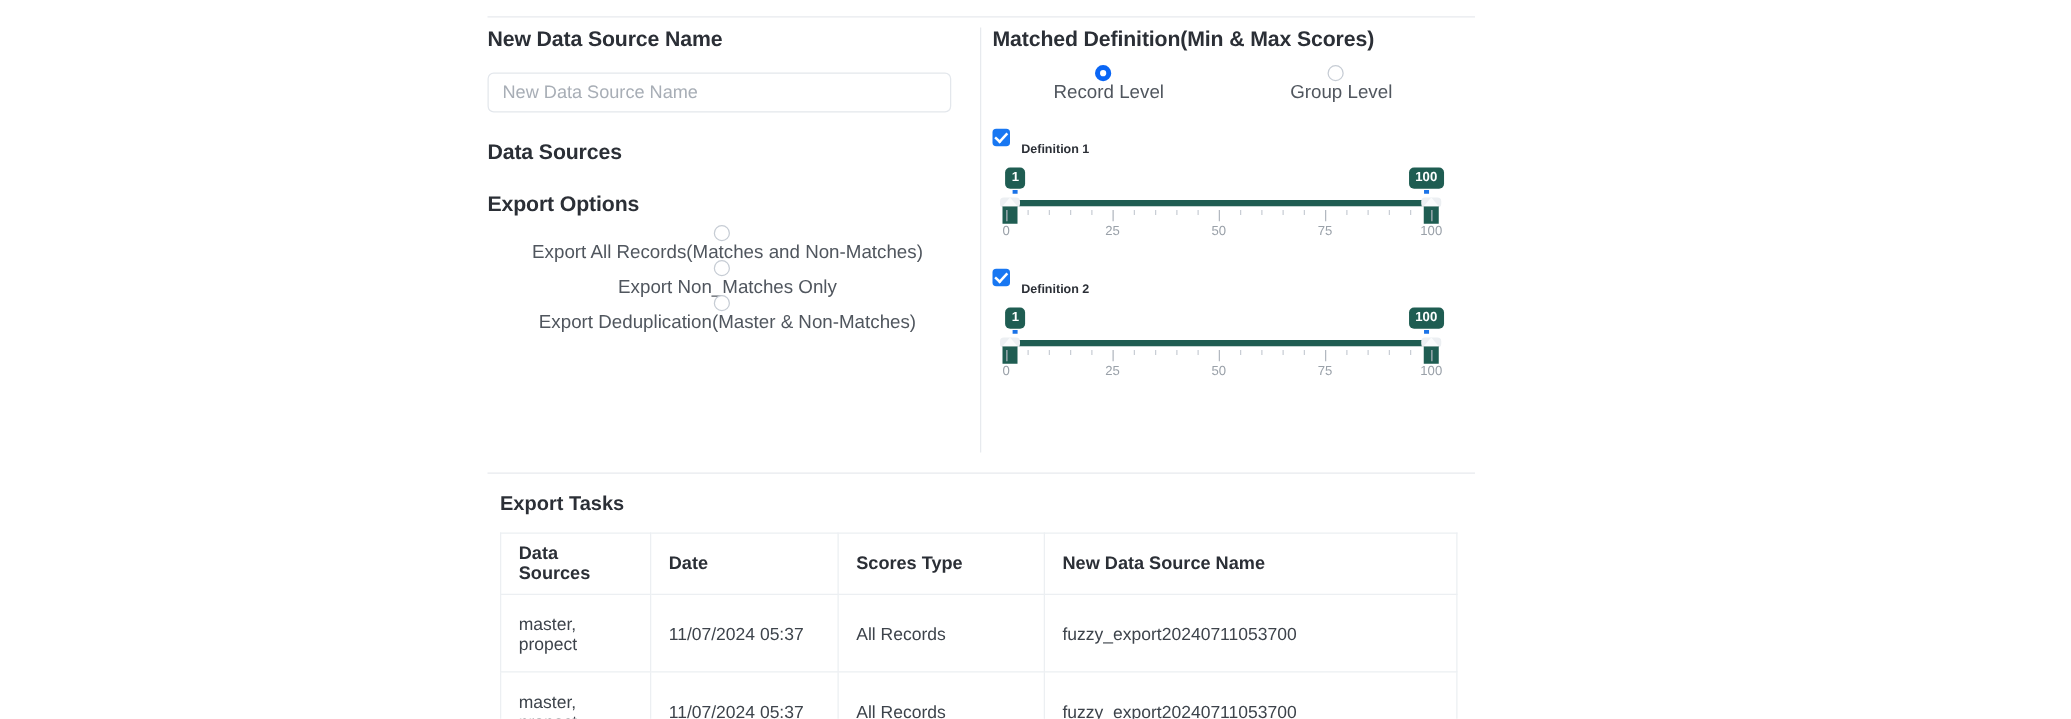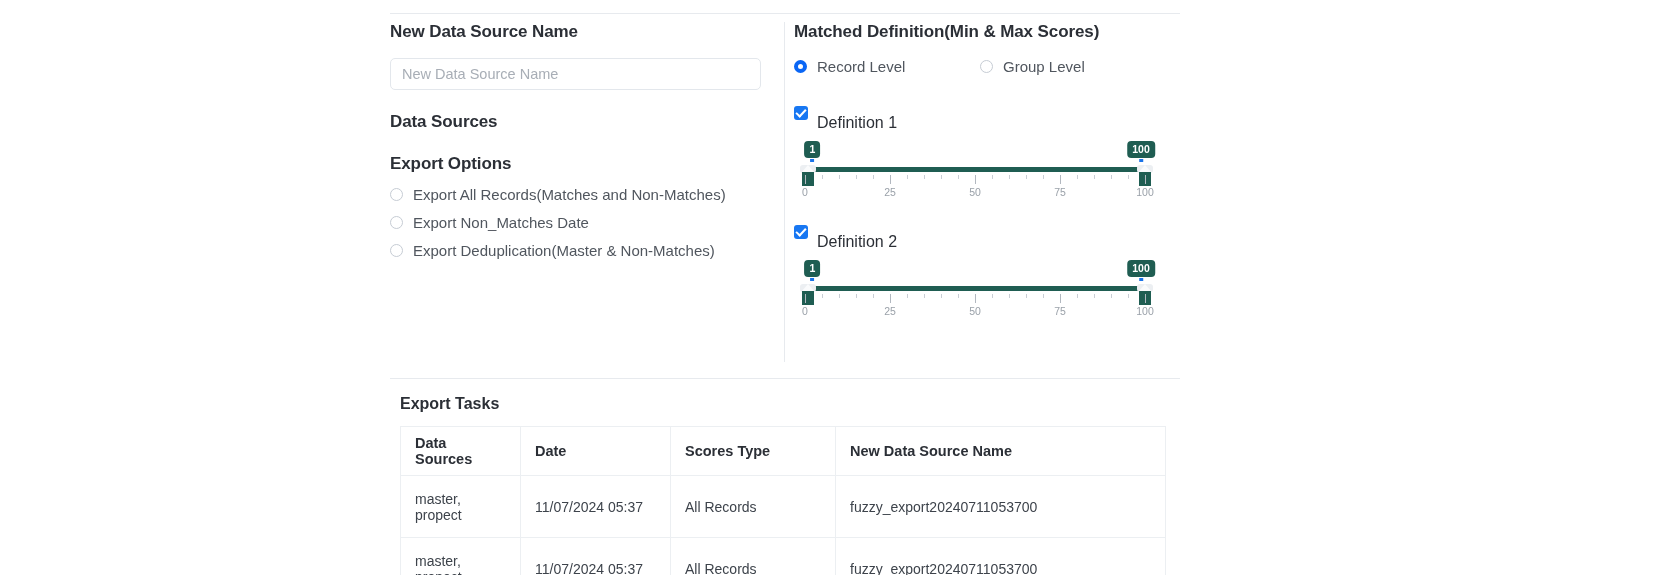--- a/index.html
+++ b/index.html
@@ -37,21 +37,21 @@
   
   .input-wrap { margin-top:16px; }
   .text-input {
     width:371px; height:32px; border:1px solid #e3e7ec; border-radius:5px;
     background:#fff; padding:0 11px; font-size:14.5px; color:#41474f;
     font-family:"Liberation Sans", sans-serif; outline:none;
   }
   .text-input::placeholder { color:#a8aeb6; }
 
   
-  .radio-row { display:flex; align-items:center; height:28px; }
+  .radio-row { display:flex; align-items:center; height:28px;flex-direction:column; }
   .radio {
     width:13px; height:13px; border-radius:50%;
     border:1.5px solid #c6ccd4; background:#fff;
     flex:0 0 auto; position:relative; margin-right:10px;
   }
   .radio.checked {
     border:4px solid #0a66f5; background:#fff;
   }
   .radio.focused::after {
     content:""; position:absolute; left:-6px; top:-6px;
@@ -74,21 +74,21 @@
   .def-head { display:flex; align-items:center; }
   .checkbox {
     width:14px; height:14px; border-radius:3px; background:#1877f2;
     flex:0 0 auto; margin-right:9px; position:relative;
   }
   .checkbox::after {
     content:""; position:absolute; left:4px; top:1px;
     width:4px; height:8px; border:solid #fff;
     border-width:0 2px 2px 0; transform:rotate(43deg);
   }
-  .def-title { font-size:16px; font-weight:400; color:#2b2f36;margin-top:20px; }
+  .def-title { font-size:10px; font-weight:700; color:#2b2f36;margin-top:20px; }
 
   
   .slider { position:relative; margin-top:9px; margin-left:11px; width:348px; height:58px; }
   .tooltip {
     position:absolute; top:0; height:17px; line-height:17px;
     background:#1f5d52; color:#fff; border-radius:4px;
     font-size:10.5px; font-weight:700; padding:0 5px;
     transform:translateX(-50%); text-align:center; white-space:nowrap;
   }
   .tooltip::after {
@@ -171,21 +171,21 @@
 
       <div class="group">
         <h3 class="section">Export Options</h3>
         <div class="items">
           <div class="radio-row">
             <span class="radio"></span>
             <span class="radio-label">Export All Records(Matches and Non-Matches)</span>
           </div>
           <div class="radio-row">
             <span class="radio"></span>
-            <span class="radio-label">Export Non_Matches Date</span>
+            <span class="radio-label">Export Non_Matches Only</span>
           </div>
           <div class="radio-row">
             <span class="radio"></span>
             <span class="radio-label">Export Deduplication(Master &amp; Non-Matches)</span>
           </div>
         </div>
       </div>
     </div>
 
     <div class="v-divider"></div>

